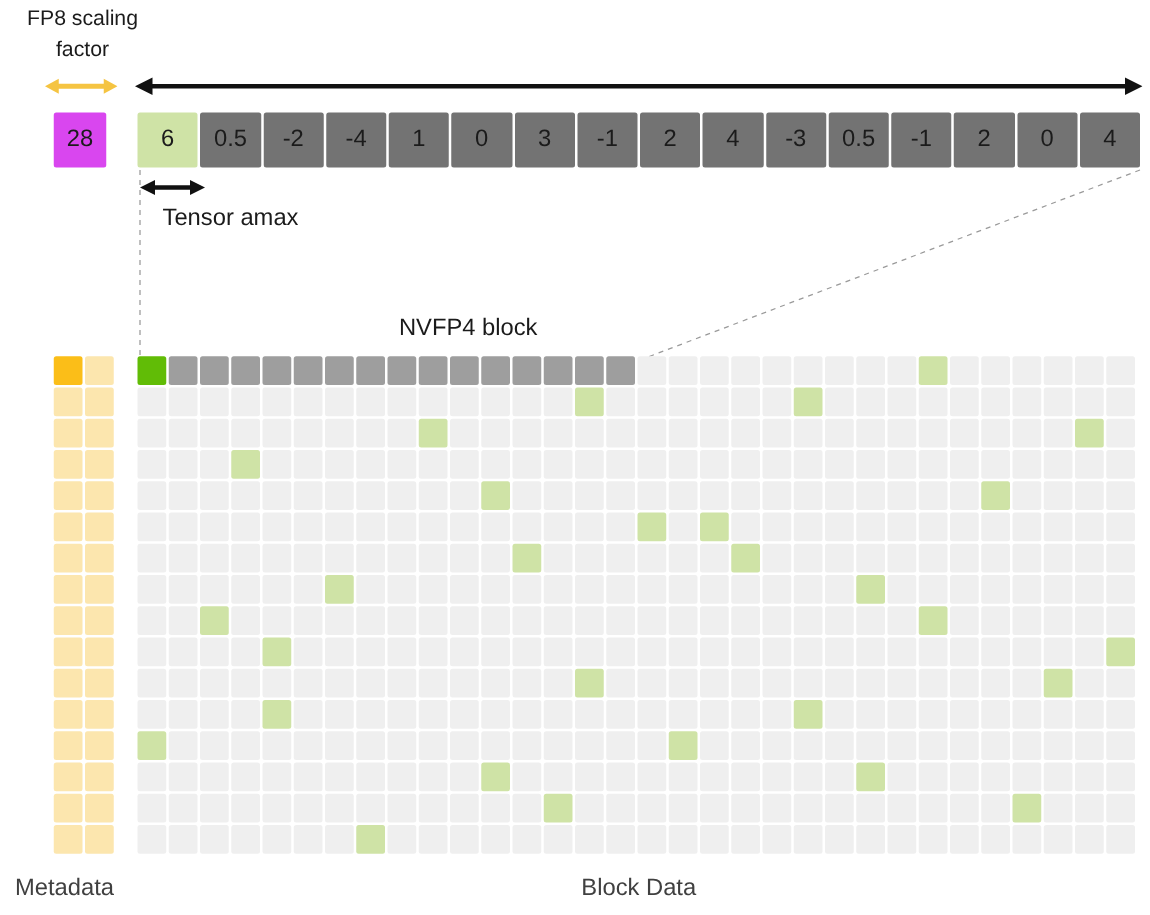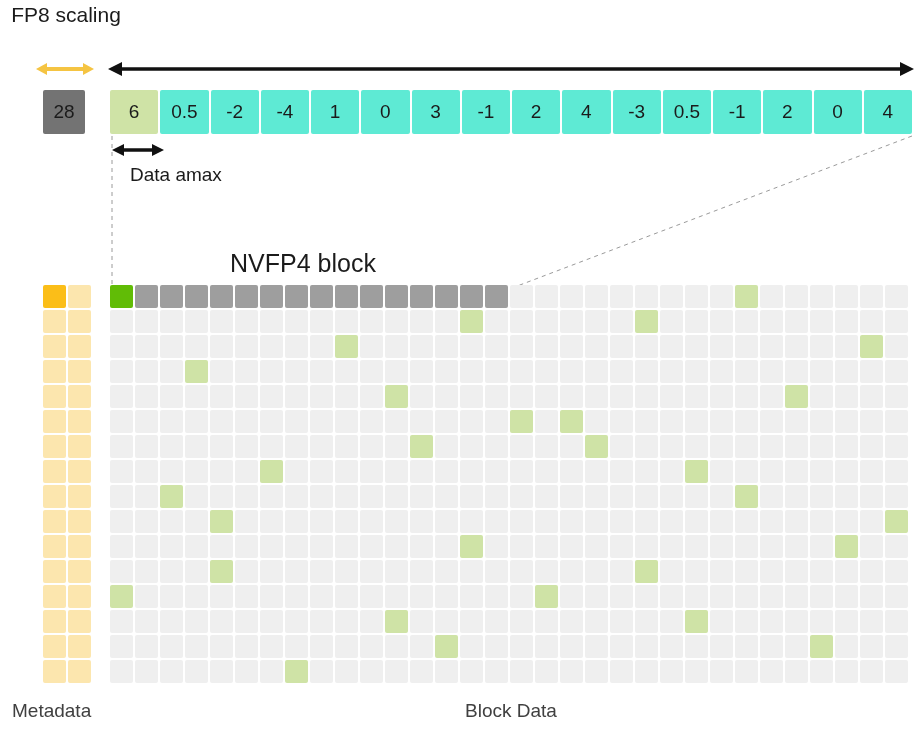--- a/index.html
+++ b/index.html
@@ -15,21 +15,21 @@
     background: #ffffff;
     overflow: hidden;
   }
 
   
   .fp8-label {
     position: absolute;
     left: 2px; top: 2px;
     width: 128px;
     text-align: center;
-    font-size: 21px;
+    font-size: 17px;
     line-height: 25px;
     color: #1b1b1b;
   }
   .fp4-label {
     position: absolute;
     left: 110px; top: 26px;
     width: 802px;
     text-align: center;
     font-size: 19px;
     line-height: 25px;
@@ -49,51 +49,51 @@
     line-height: 26px;
     color: #1b1b1b;
     white-space: nowrap;
   }
 
   
   #scale-cell {
     position: absolute;
     left: 43px; top: 90px;
     width: 42px; height: 44px;
+    background: #d946ef;
+    border-radius: 2px;
+    display: flex; align-items: center; justify-content: center;
+    font-size: 19px; color: #1b1b1b;
+  }
+  #value-row {
+    position: absolute;
+    left: 110px; top: 90px;
+    width: 802px; height: 44px;
+    display: flex;
+    gap: 2px;
+  }
+  #value-row .vcell {
+    flex: 1 1 0;
+    height: 44px;
     background: #737373;
     border-radius: 2px;
     display: flex; align-items: center; justify-content: center;
     font-size: 19px; color: #1b1b1b;
   }
-  #value-row {
-    position: absolute;
-    left: 110px; top: 90px;
-    width: 802px; height: 44px;
-    display: flex;
-    gap: 2px;
-  }
-  #value-row .vcell {
-    flex: 1 1 0;
-    height: 44px;
-    background: #5eead4;
-    border-radius: 2px;
-    display: flex; align-items: center; justify-content: center;
-    font-size: 19px; color: #1b1b1b;
-  }
   #value-row .vcell.amax { background: #CFE3A6; }
 
   
   #guides { position: absolute; left: 0; top: 0; }
 
   .nvfp4-label {
     position: absolute;
     left: 230px; top: 250px;
     width: 200px;
-    text-align: left;
-    font-size: 25px;
+    text-align: right;
+    font-size: 19px;
     line-height: 26px;
     color: #1b1b1b;
   }
 
   
   #meta-grid {
     position: absolute;
     left: 43px; top: 285px;
     display: grid;
     grid-template-columns: repeat(2, 23px);
@@ -135,40 +135,41 @@
   #metadata-caption { left: 12px; top: 698px; }
   #tensor-caption   { left: 110px; top: 698px; width: 802px; text-align: center; }
 </style>
 </head>
 <body>
 
 <div id="root">
 
   <div class="fp8-label">
       <div>FP8 scaling</div>
+      <div>factor</div>
     </div>
 
   <svg class="arrow-svg" id="scale-arrow" width="58" height="22" viewBox="0 0 58 22">
     <line x1="9" y1="11" x2="49" y2="11" stroke="#F5C442" stroke-width="4"></line>
     <polygon points="0,11 11,5 11,17" fill="#F5C442"></polygon>
     <polygon points="58,11 47,5 47,17" fill="#F5C442"></polygon>
   </svg>
 
   <svg class="arrow-svg" id="fp4-arrow" width="806" height="22" viewBox="0 0 806 22">
     <line x1="10" y1="11" x2="796" y2="11" stroke="#111111" stroke-width="3.5"></line>
     <polygon points="0,11 14,4 14,18" fill="#111111"></polygon>
     <polygon points="806,11 792,4 792,18" fill="#111111"></polygon>
   </svg>
 
   <svg class="arrow-svg" id="amax-arrow" width="52" height="20" viewBox="0 0 52 20">
     <line x1="6" y1="10" x2="45" y2="10" stroke="#111111" stroke-width="3.5"></line>
     <polygon points="0,10 12,4 12,16" fill="#111111"></polygon>
     <polygon points="52,10 40,4 40,16" fill="#111111"></polygon>
   </svg>
-  <div class="amax-label">Data amax</div>
+  <div class="amax-label">Tensor amax</div>
 
   <div id="scale-cell">28</div>
 
   <div id="value-row">
       <div class="vcell amax">6</div>
       <div class="vcell">0.5</div>
       <div class="vcell">-2</div>
       <div class="vcell">-4</div>
       <div class="vcell">1</div>
       <div class="vcell">0</div>

